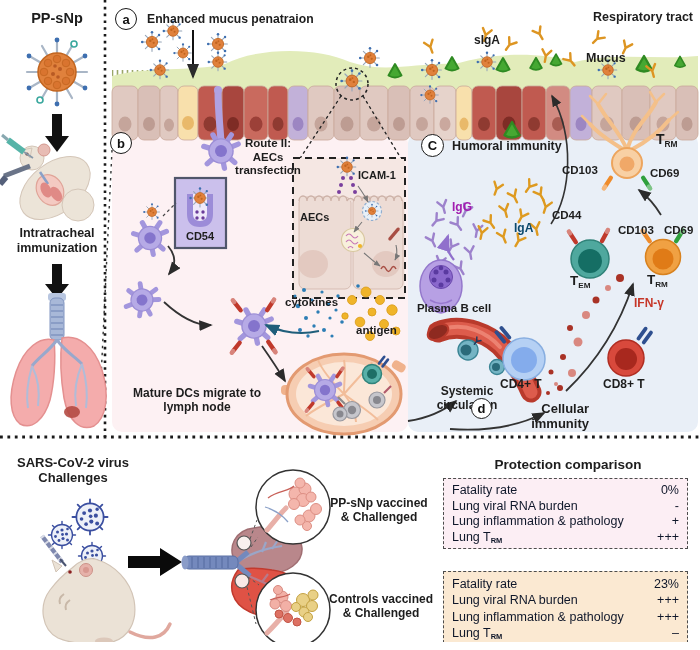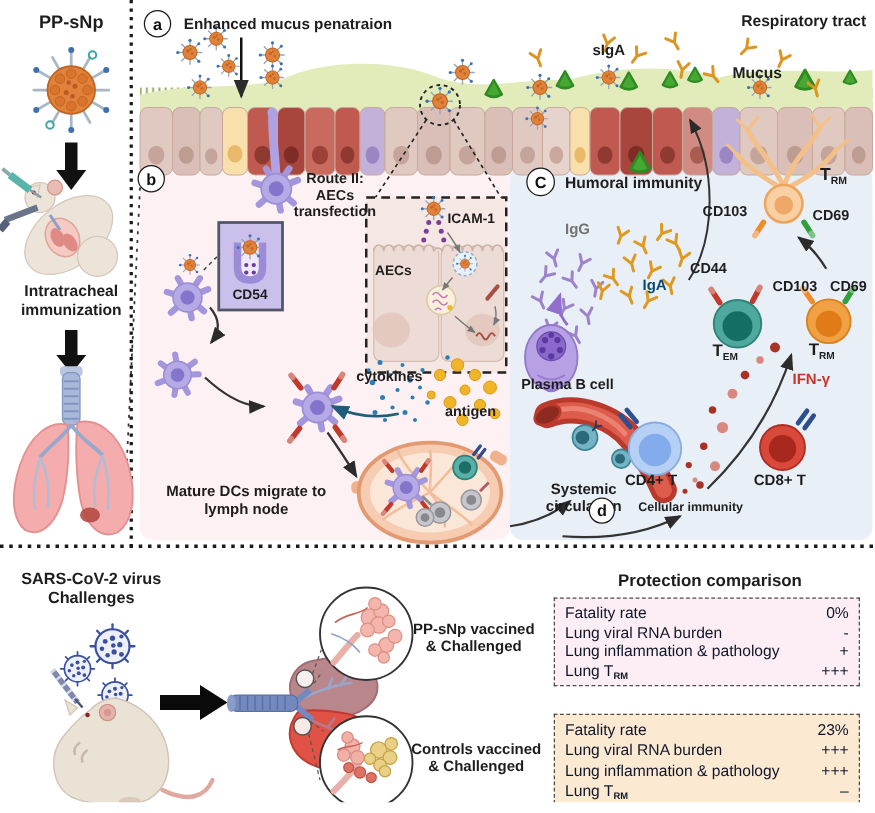--- a/index.html
+++ b/index.html
@@ -669,34 +669,34 @@
 <div class="lbl" style="left:300px;top:211px;width:36px;font-size:11px;text-align:left">AECs</div>
 <div class="lbl" style="left:285px;top:296px;width:60px;font-size:11.5px;text-align:left">cytokines</div>
 <div class="lbl" style="left:356px;top:324px;width:52px;font-size:11.5px;text-align:left">antigen</div>
 <div class="lbl" style="left:129px;top:386px;width:136px;font-size:12px">Mature DCs migrate to lymph node</div>
 
 <div class="badge" style="left:421px;top:134px;width:23px;height:23px">C</div>
 <div class="lbl" style="left:452px;top:139px;width:115px;font-size:12.5px;text-align:left">Humoral immunity</div>
 <div class="lbl" style="left:656px;top:131px;width:40px;font-size:14px;text-align:left"><span>T</span><span class="subsc">RM</span></div>
 <div class="lbl" style="left:562px;top:164px;width:44px;font-size:11.5px;text-align:left">CD103</div>
 <div class="lbl" style="left:650px;top:167px;width:42px;font-size:11.5px;text-align:left">CD69</div>
-<div class="lbl" style="left:452px;top:176px;width:32px;font-size:12px;text-align:left;color:#737373">IgG</div>
+<div class="lbl" style="left:452px;top:200px;width:32px;font-size:12px;text-align:left;color:#a21caf">IgG</div>
 <div class="lbl" style="left:514px;top:221px;width:32px;font-size:12px;text-align:left;color:#0c4a6e">IgA</div>
 <div class="lbl" style="left:410px;top:302px;width:88px;font-size:11.5px">Plasma B cell</div>
 <div class="lbl" style="left:552px;top:209px;width:42px;font-size:11.5px;text-align:left">CD44</div>
 <div class="lbl" style="left:570px;top:273px;width:38px;font-size:13.5px;text-align:left"><span>T</span><span class="subsc">EM</span></div>
 <div class="lbl" style="left:618px;top:224px;width:44px;font-size:11.5px;text-align:left">CD103</div>
 <div class="lbl" style="left:664px;top:224px;width:38px;font-size:11.5px;text-align:left">CD69</div>
 <div class="lbl" style="left:647px;top:272px;width:40px;font-size:13.5px;text-align:left"><span>T</span><span class="subsc">RM</span></div>
 <div class="lbl" style="left:634px;top:296px;width:46px;font-size:12px;text-align:left;color:#c63628">IFN-γ</div>
 <div class="lbl" style="left:411px;top:384px;width:112px;font-size:12px">Systemic circulation</div>
 <div class="lbl" style="left:500px;top:377px;width:48px;font-size:12px;text-align:left">CD4+ T</div>
 <div class="lbl" style="left:603px;top:377px;width:48px;font-size:12px;text-align:left">CD8+ T</div>
 <div class="badge" style="left:471px;top:398px;width:21px;height:21px">d</div>
-<div class="lbl" style="left:500px;top:401px;width:105px;font-size:10px;text-align:center">Cellular immunity</div>
+<div class="lbl" style="left:484px;top:401px;width:105px;font-size:13px;text-align:right">Cellular immunity</div>
 
 <div class="lbl" style="left:14px;top:455px;width:118px;font-size:13px">SARS-CoV-2 virus Challenges</div>
 <div class="lbl" style="left:326px;top:496px;width:106px;font-size:12px">PP-sNp vaccined &amp; Challenged</div>
 <div class="lbl" style="left:324px;top:592px;width:114px;font-size:12px">Controls vaccined &amp; Challenged</div>
 <div class="lbl" style="left:470px;top:457px;width:196px;font-size:13.5px">Protection comparison</div>
 
 <div class="pbox" style="left:443px;top:478px;width:245px;height:71px;background:#fceef4">
   <div class="prow">
         <span class="rl">Fatality rate</span>
         <span class="rv">0%</span>

